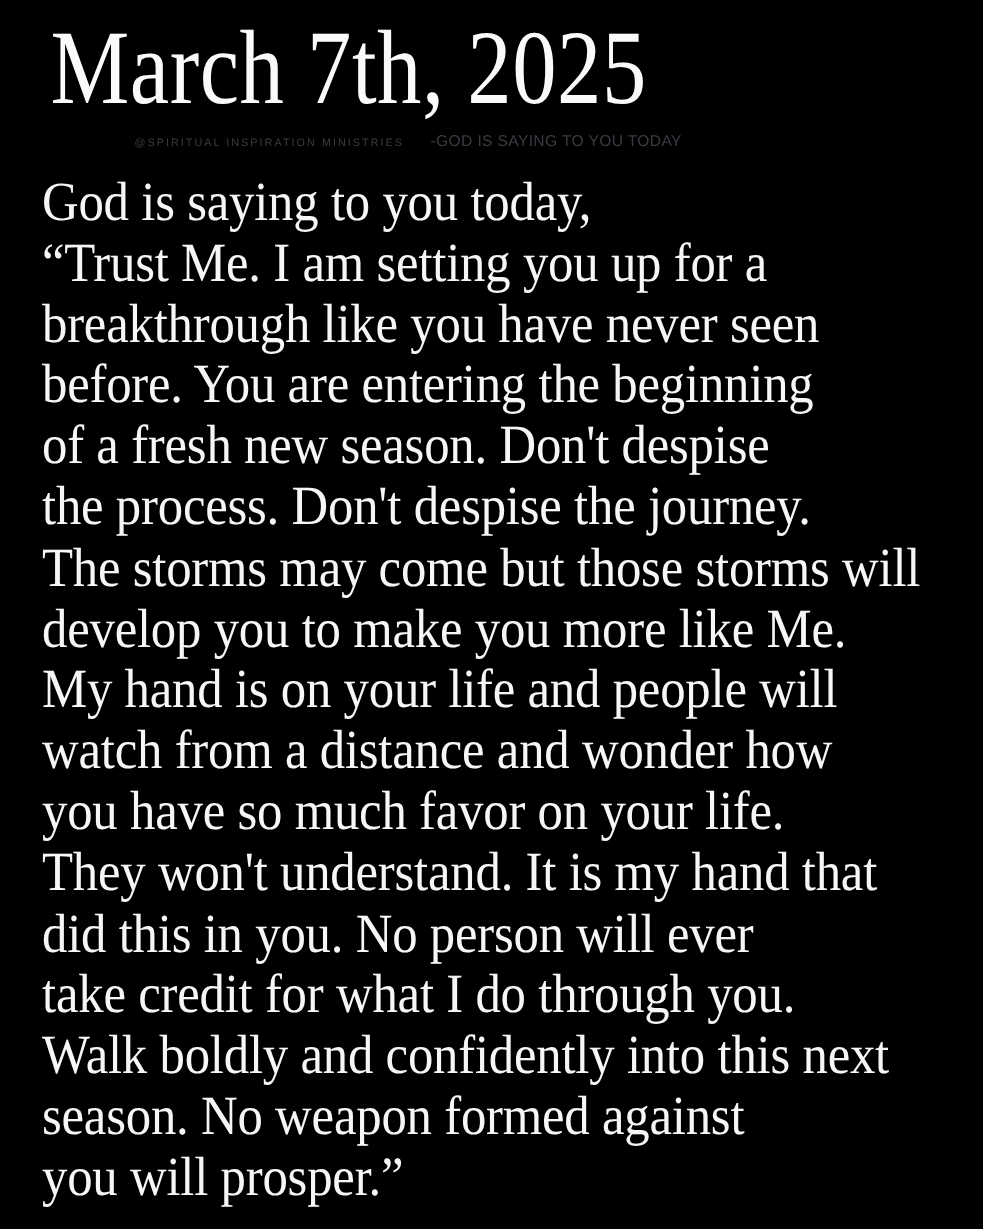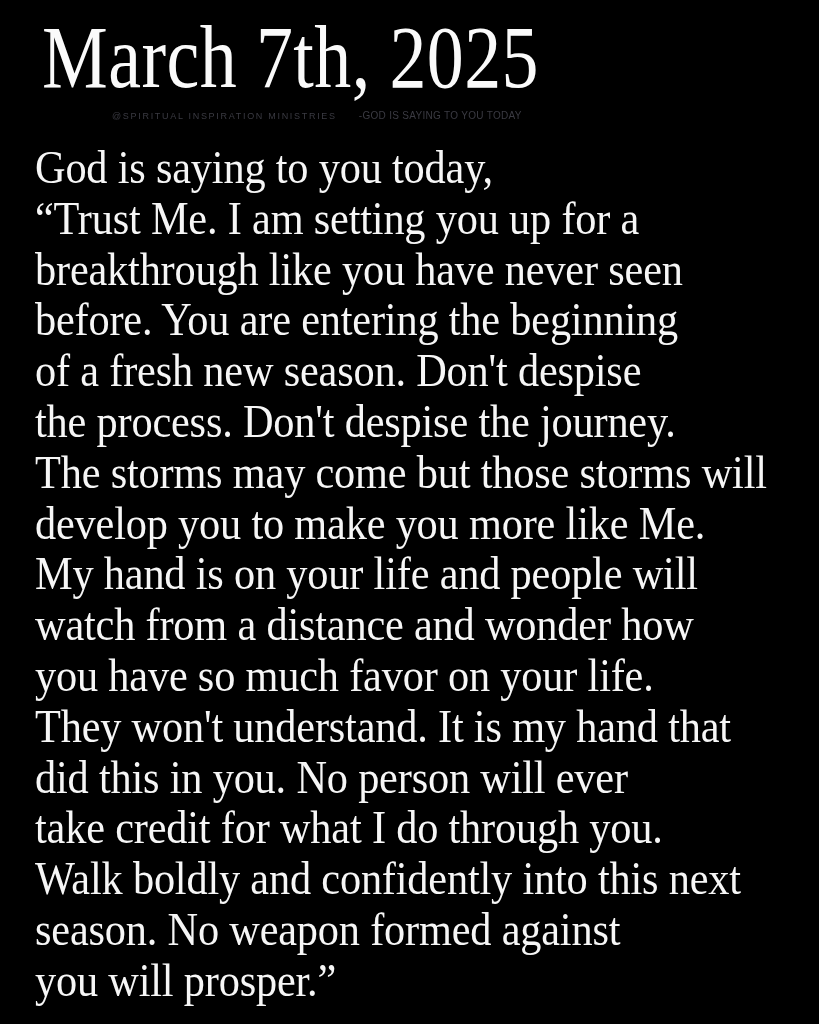--- a/index.html
+++ b/index.html
@@ -39,21 +39,21 @@
     white-space: nowrap;
   }
   .caption .handle {
     font-family: "Liberation Sans", sans-serif;
     font-size: 9px;
     letter-spacing: 1.7px;
     color: #3b3b43;
   }
   .caption .tagline {
     font-family: "Liberation Sans", sans-serif;
-    font-size: 10px;
+    font-size: 13px;
     letter-spacing: 0.3px;
     color: #3b3b43;
   }
   .message {
     position: absolute;
     left: 35px;
     top: 143px;
     font-family: "Liberation Serif", serif;
     font-weight: 400;
     font-size: 46px;

